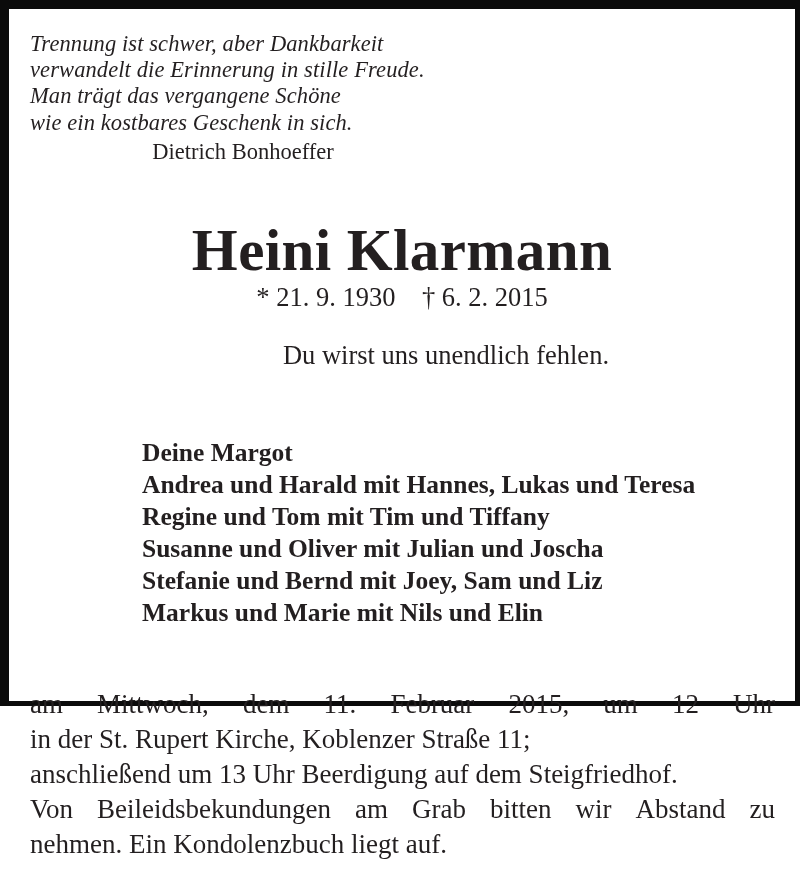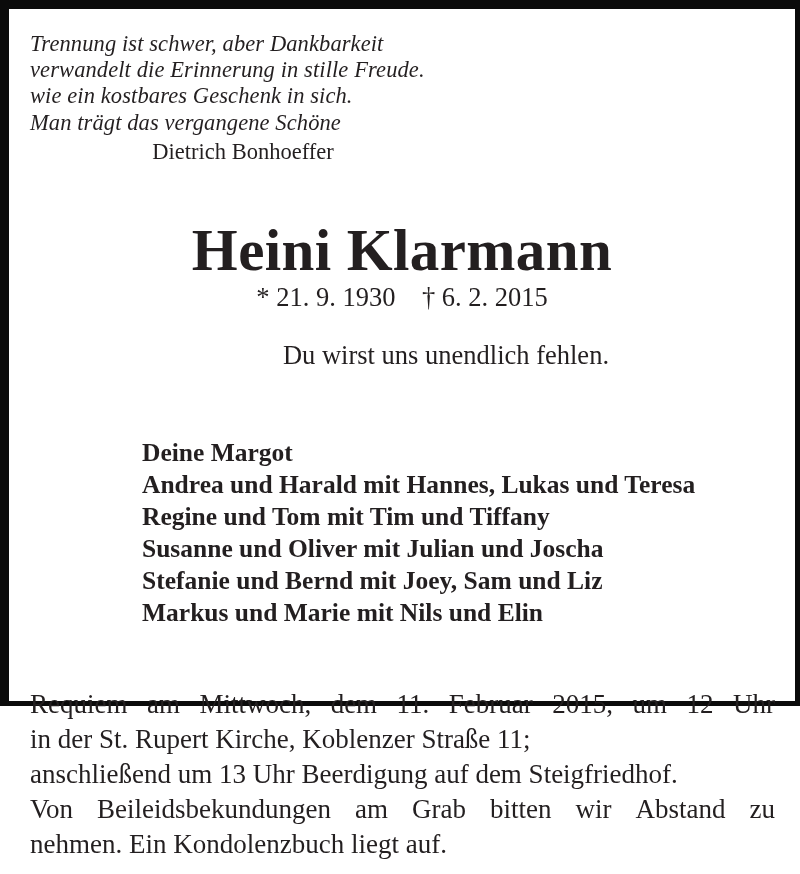--- a/index.html
+++ b/index.html
@@ -127,22 +127,22 @@
 </style>
 </head>
 <body>
 
 <div id="notice">
   <div id="sheet">
 
     <div class="quote-block">
       <div class="quote-line">Trennung ist schwer, aber Dankbarkeit</div>
       <div class="quote-line">verwandelt die Erinnerung in stille Freude.</div>
+      <div class="quote-line">Man trägt das vergangene Schöne</div>
       <div class="quote-line">wie ein kostbares Geschenk in sich.</div>
-      <div class="quote-line">Man trägt das vergangene Schöne</div>
       <div class="quote-attrib">Dietrich Bonhoeffer</div>
     </div>
 
     <div class="name-block">
       <div class="deceased-name">Heini Klarmann</div>
       <div class="life-dates">* 21. 9. 1930    † 6. 2. 2015</div>
     </div>
 
     <div class="farewell">Du wirst uns unendlich fehlen.</div>
 
@@ -150,21 +150,20 @@
       <div class="survivor-line">Deine Margot</div>
       <div class="survivor-line">Andrea und Harald mit Hannes, Lukas und Teresa</div>
       <div class="survivor-line">Regine und Tom mit Tim und Tiffany</div>
       <div class="survivor-line">Susanne und Oliver mit Julian und Joscha</div>
       <div class="survivor-line">Stefanie und Bernd mit Joey, Sam und Liz</div>
       <div class="survivor-line">Markus und Marie mit Nils und Elin</div>
     </div>
 
     <div class="service">
       <div class="service-line justify">
-        <span>Requiem</span>
         <span>am</span>
         <span>Mittwoch,</span>
         <span>dem</span>
         <span>11.</span>
         <span>Februar</span>
         <span>2015,</span>
         <span>um</span>
         <span>12</span>
         <span>Uhr</span>
       </div>

